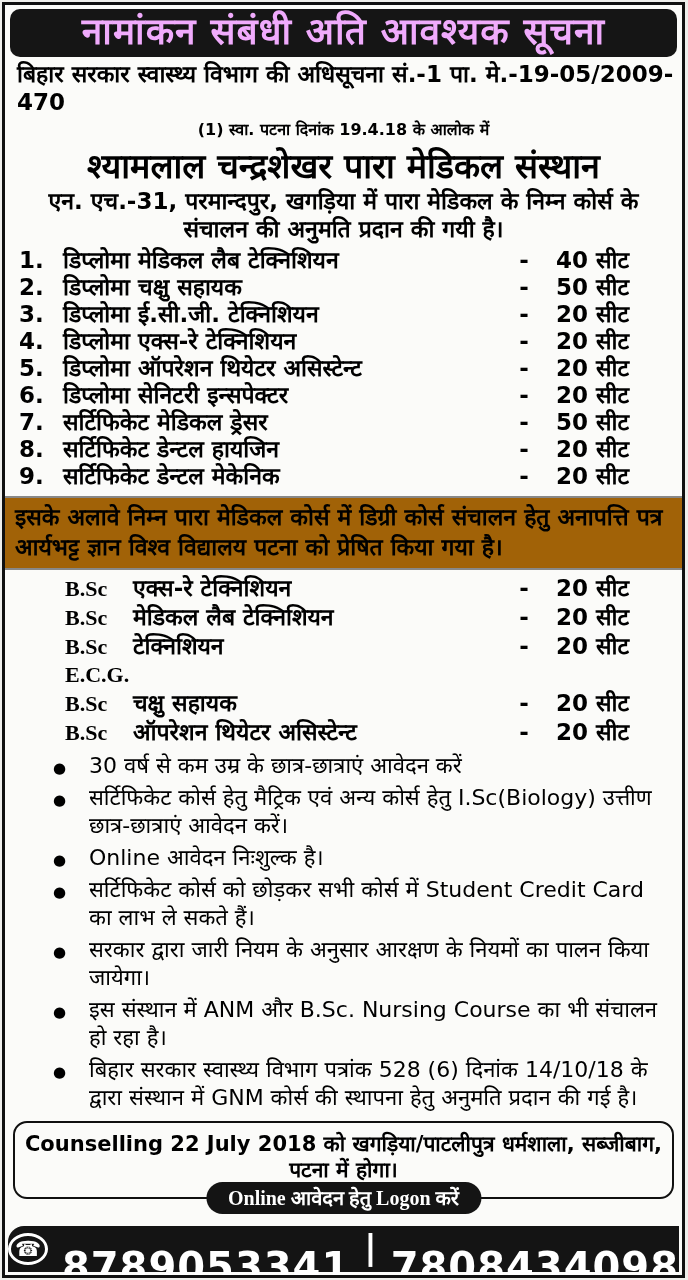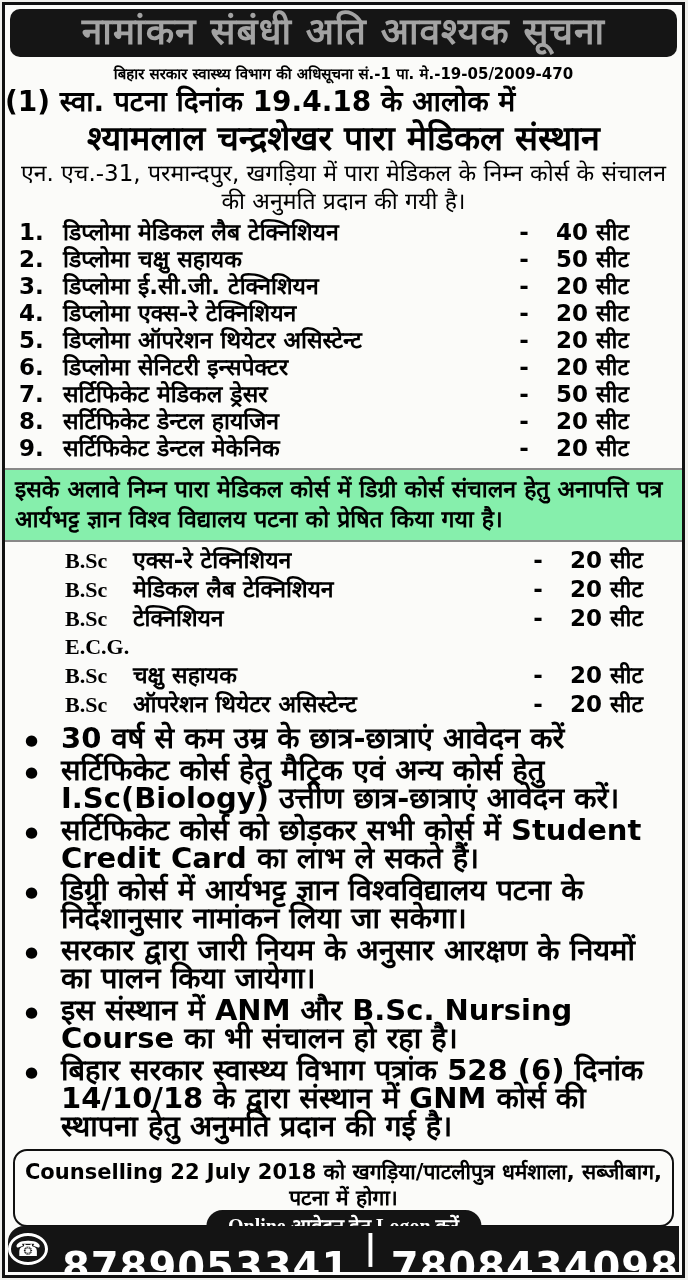--- a/index.html
+++ b/index.html
@@ -2,57 +2,57 @@
 <html><head>
 <meta charset="utf-8">
 <style>
   * { margin:0; padding:0; box-sizing:border-box; }
   html,body { width:688px; height:1280px; background:#efefec; overflow:hidden;
               font-family:"DejaVu Sans","Liberation Sans",sans-serif; }
   .ad { position:absolute; left:2px; top:2px; width:683px; height:1276px;
         border:3px solid #101010; background:#fbfbf9; overflow:hidden; }
 
   
-  .banner { margin:4px 5px 2px 5px; background:#151515; color:#a3a3a3;
+  .banner { margin:4px 5px 2px 5px; background:#151515; color:#f0abfc;
             border-radius:10px; text-align:center; font-weight:bold;
             font-size:37px; line-height:46px; height:48px; letter-spacing:1px; }
 
-  .hline1 { text-align:center; font-weight:bold; font-size:15px; line-height:28px; margin-top:3px; }
-  .hline2 { font-weight:bold; font-size:28px; line-height:28px; }
+  .hline1 { text-align:left; font-weight:bold; font-size:23px; line-height:28px; margin-top:3px;padding-left:12px; }
+  .hline2 { text-align:center; font-weight:bold; font-size:16px; line-height:28px; }
 
   .inst-name { text-align:center; font-weight:bold; font-size:34px; line-height:42px; margin-top:1px; }
-  .inst-sub  { text-align:center; font-weight:normal; font-size:23px; line-height:28px; padding:0 14px; }
+  .inst-sub  { text-align:center; font-weight:bold; font-size:23px; line-height:28px; padding:0 14px; }
 
   
   .course-list { margin-top:4px; }
   .course-row { display:flex; align-items:baseline; padding:0 26px 0 14px;
                 font-weight:bold; font-size:23px; line-height:27px; }
   .course-no   { width:44px; }
   .course-name { flex:1; }
   .course-dash { width:64px; text-align:center; }
   .course-seats{ width:100px; text-align:left; }
 
   
-  .gray-note { margin-top:6px; background:#86efac; border-top:2px solid #888;
+  .gray-note { margin-top:6px; background:#a16207; border-top:2px solid #888;
                border-bottom:2px solid #888; padding:4px 10px 6px 10px;
                font-weight:bold; font-size:23px; line-height:30px; }
 
   
   .bsc-list { margin-top:4px; }
-  .bsc-row { display:flex; align-items:baseline; padding:0 12px 0 60px;
+  .bsc-row { display:flex; align-items:baseline; padding:0 26px 0 60px;
              font-weight:bold; font-size:23px; line-height:28px; }
   .bsc-prefix { width:62px; font-family:"Liberation Serif","DejaVu Serif",serif; font-size:22px; }
   .bsc-name { flex:1; padding-left:6px; }
   .bsc-dash { width:64px; text-align:center; }
   .bsc-seats{ width:100px; text-align:left; }
 
   
   .bullets { list-style:none; margin-top:4px; }
   .bullets li { position:relative; padding:1px 14px 3px 56px;
-                font-weight:bold; font-size:29px; line-height:28px; }
+                font-weight:normal; font-size:22px; line-height:28px;margin-left:28px; }
   .bullets li::before { content:"●"; position:absolute; left:20px; top:3px; font-size:15px; }
 
   
   .counsel-box { position:relative; margin:6px 8px 0 8px; border:2px solid #101010;
                  border-radius:14px; padding:8px 8px 14px 8px; text-align:center;
                  font-weight:bold; font-size:21px; line-height:26px; background:#fbfbf9; }
   .logon-pill { position:absolute; left:50%; bottom:-17px; transform:translateX(-50%);
                 background:#141414; color:#fff; border-radius:17px; white-space:nowrap;
                 padding:3px 22px; font-weight:bold; font-size:20px; line-height:26px;
                 font-family:"Liberation Serif","DejaVu Serif",serif; }
@@ -167,22 +167,22 @@
       <span class="bsc-prefix">B.Sc</span>
       <span class="bsc-name">ऑपरेशन थियेटर असिस्टेन्ट</span>
       <span class="bsc-dash">-</span>
       <span class="bsc-seats">20 सीट</span>
     </div>
   </div>
 
   <ul class="bullets">
     <li>30 वर्ष से कम उम्र के छात्र-छात्राएं आवेदन करें</li>
     <li>सर्टिफिकेट कोर्स हेतु मैट्रिक एवं अन्य कोर्स हेतु I.Sc(Biology) उत्तीण छात्र-छात्राएं आवेदन करें।</li>
+    <li>Online आवेदन निःशुल्क है।</li>
     <li>सर्टिफिकेट कोर्स को छोड़कर सभी कोर्स में Student Credit Card का लाभ ले सकते हैं।</li>
-    <li>डिग्री कोर्स में आर्यभट्ट ज्ञान विश्वविद्यालय पटना के निर्देशानुसार नामांकन लिया जा सकेगा।</li>
     <li>सरकार द्वारा जारी नियम के अनुसार आरक्षण के नियमों का पालन किया जायेगा।</li>
     <li>इस संस्थान में ANM और B.Sc. Nursing Course का भी संचालन हो रहा है।</li>
     <li>बिहार सरकार स्वास्थ्य विभाग पत्रांक 528 (6) दिनांक 14/10/18 के द्वारा संस्थान में GNM कोर्स की स्थापना हेतु अनुमति प्रदान की गई है।</li>
   </ul>
 
   <div class="counsel-box">
     <span class="latin-mixed">Counselling 22 July 2018 को खगड़िया/पाटलीपुत्र धर्मशाला, सब्जीबाग, पटना में होगा।</span>
     <div class="logon-pill">Online आवेदन हेतु Logon करें</div>
   </div>
 

